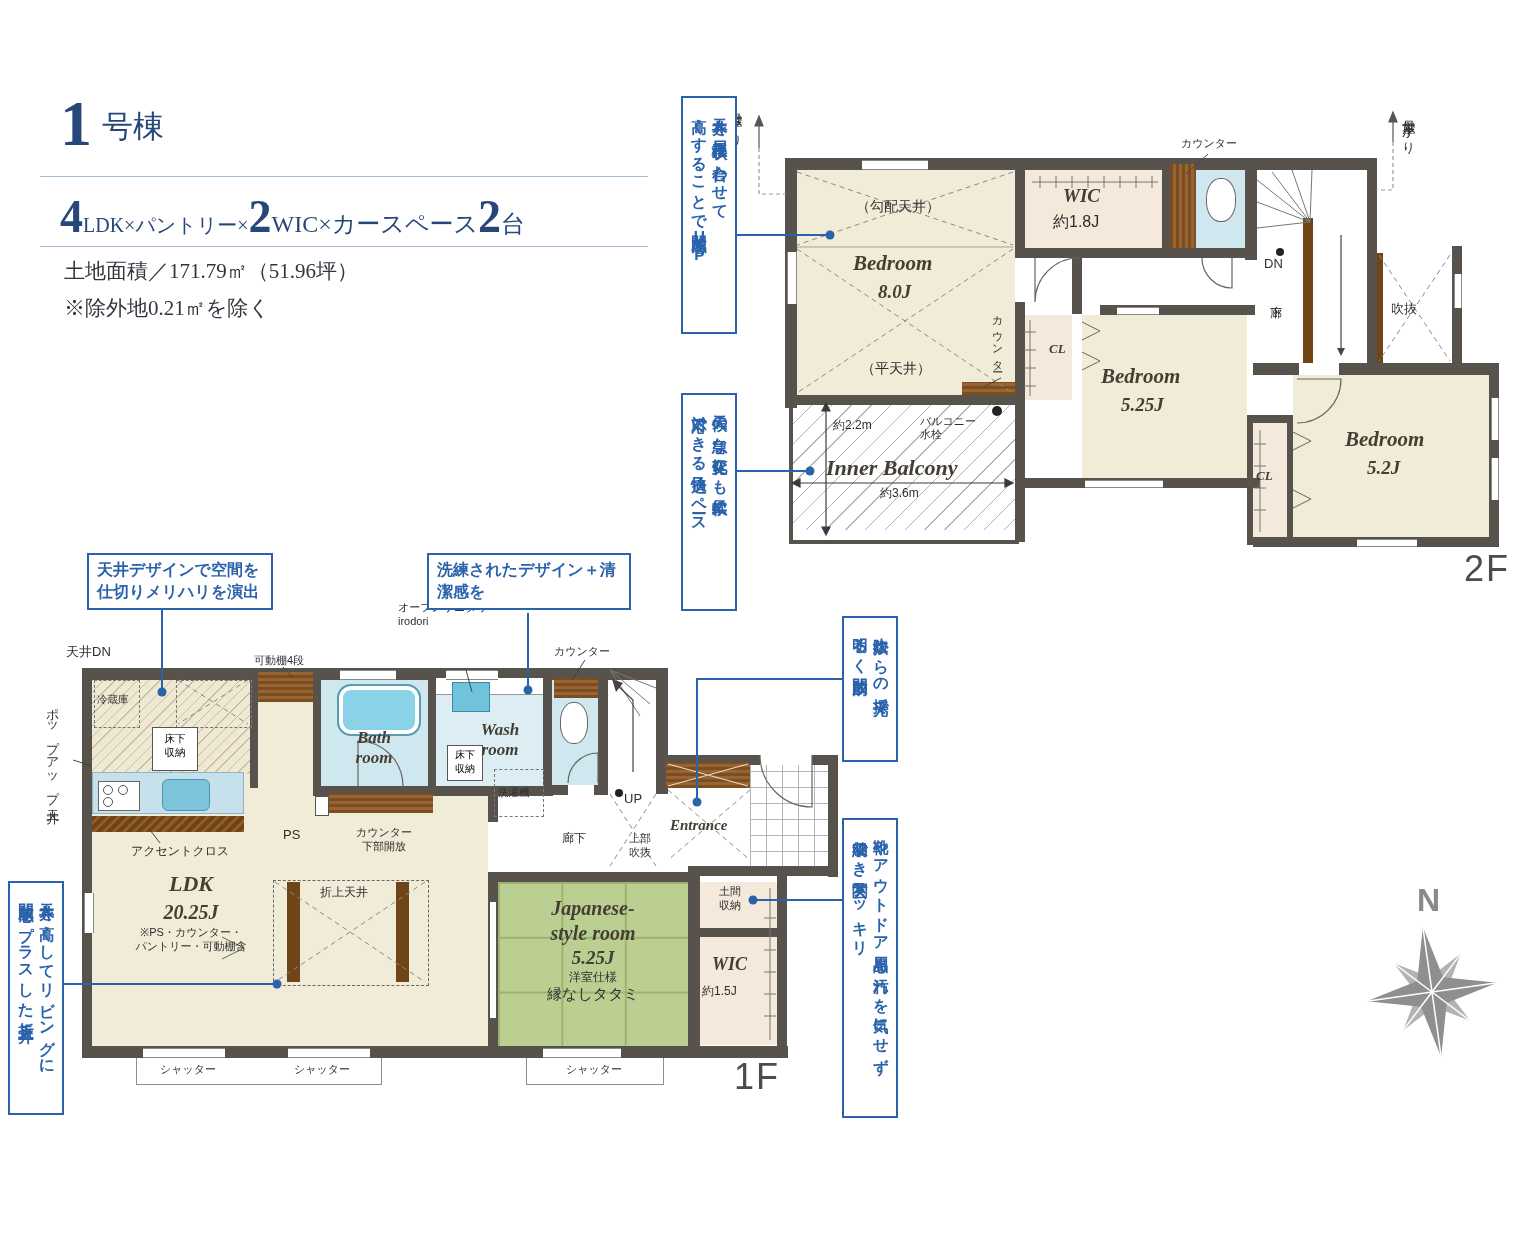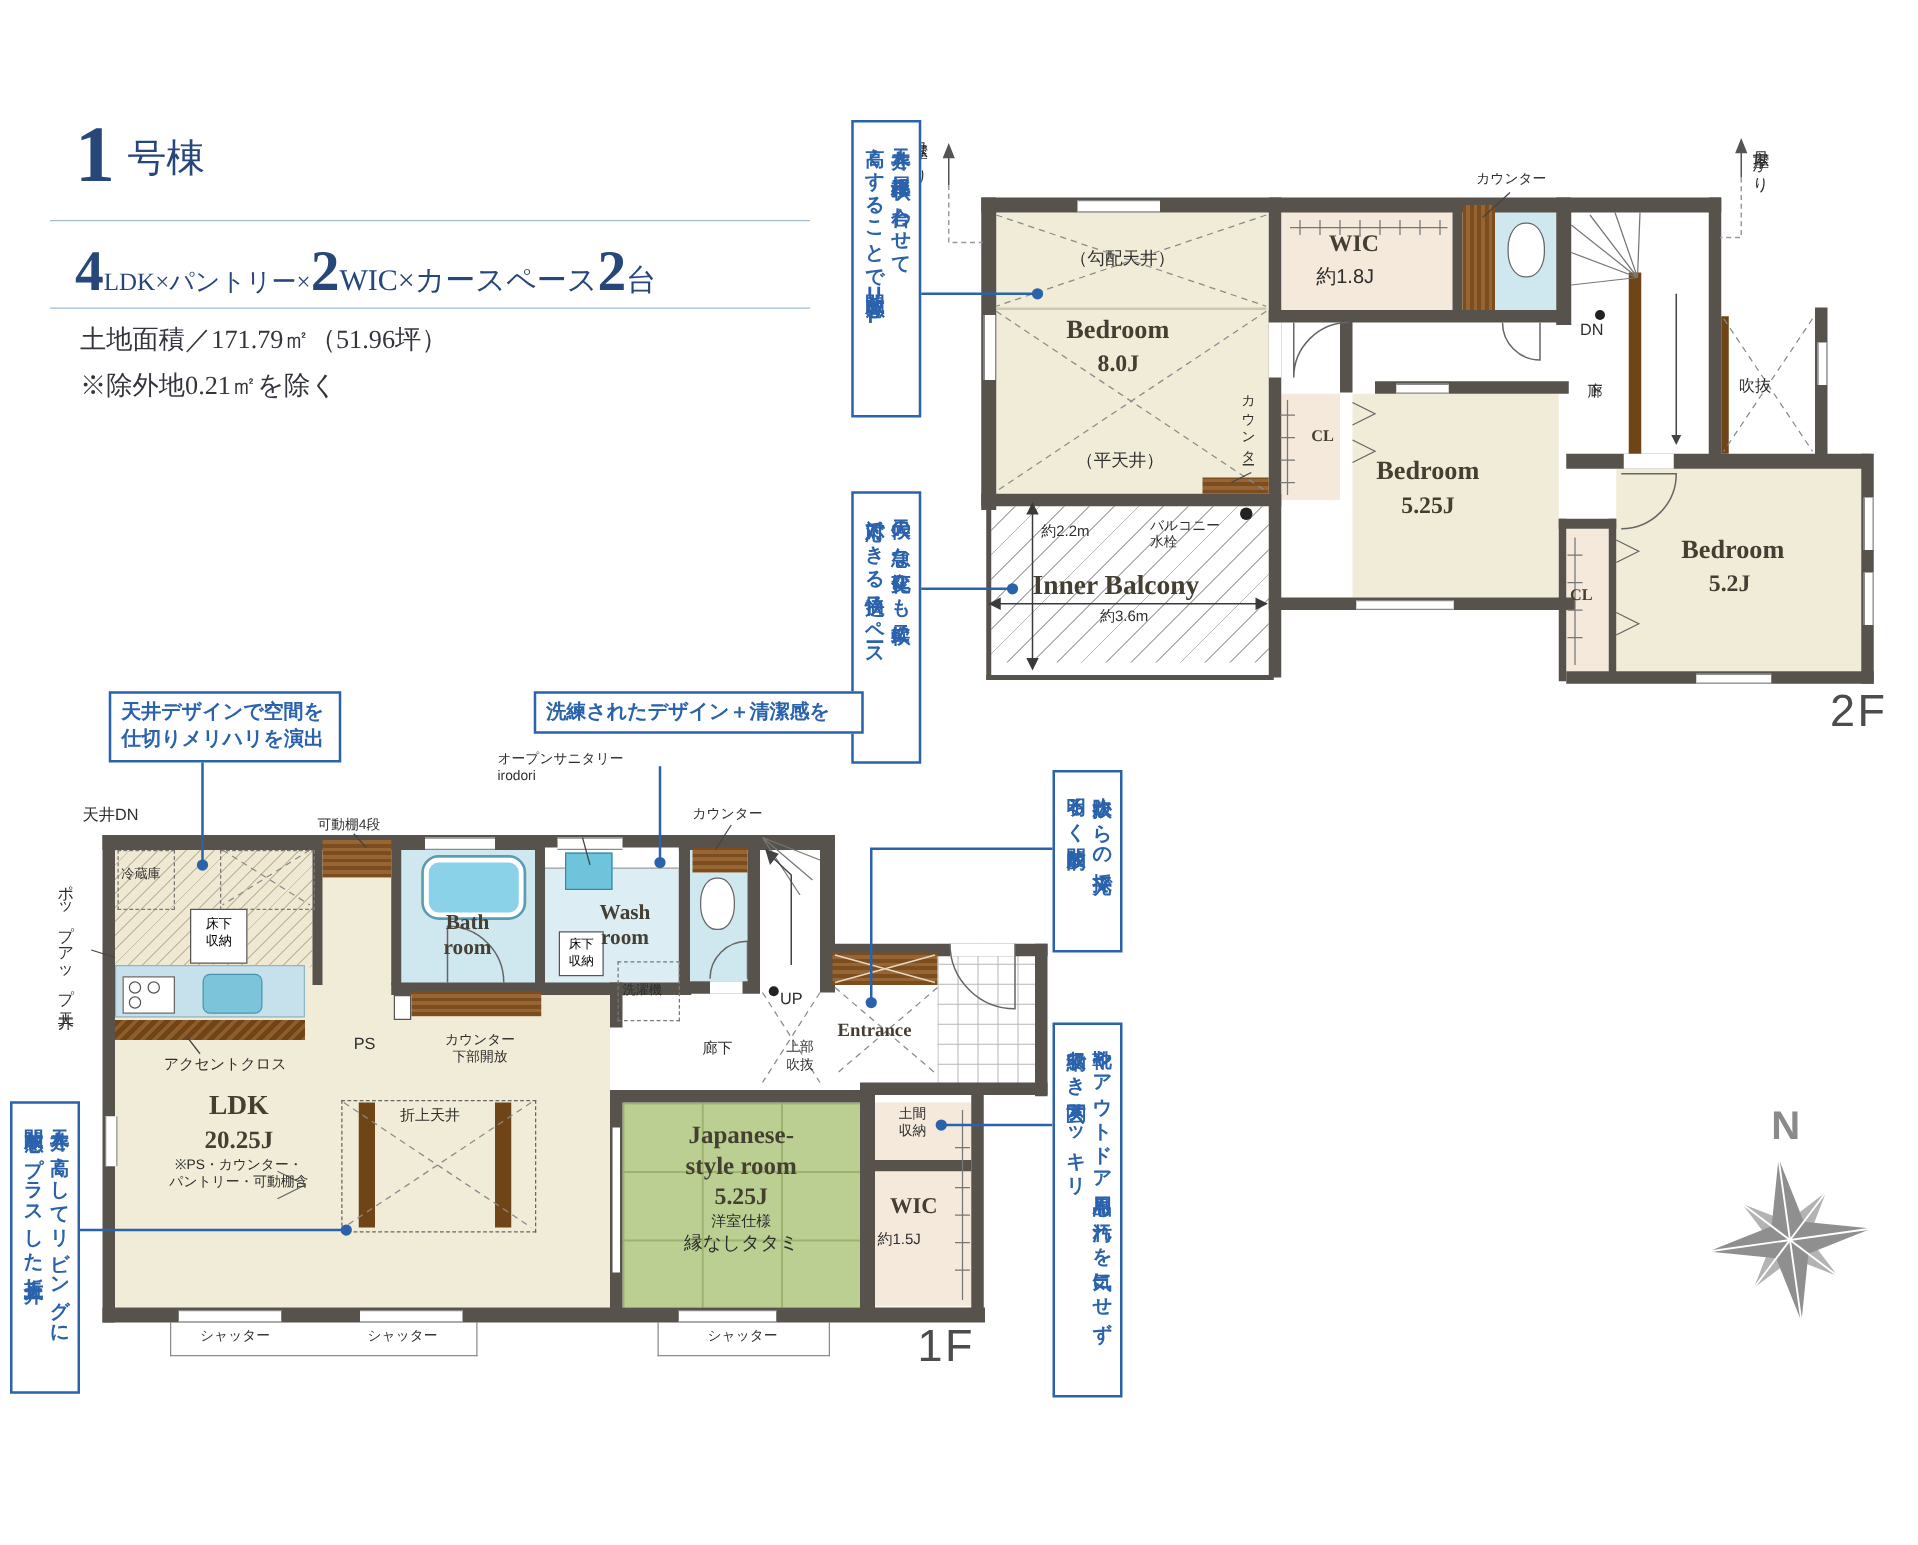--- a/index.html
+++ b/index.html
@@ -5,21 +5,21 @@
   html,body{margin:0;padding:0;background:#fff}
   #canvas{position:relative;width:1534px;height:1236px;background:#fff;overflow:hidden;
           font-family:"Liberation Sans",sans-serif}
   .w{position:absolute;background:#57534c;z-index:10}
   .room{position:absolute;z-index:1}
   .fur{position:absolute;z-index:15}
   .winh{position:absolute;background:#fff;border-top:1.5px solid #8a8a8a;border-bottom:1.5px solid #8a8a8a;z-index:20}
   .winv{position:absolute;background:#fff;border-left:1.5px solid #8a8a8a;border-right:1.5px solid #8a8a8a;z-index:20}
   .gap{position:absolute;background:#fff;z-index:20}
   .lbl{position:absolute;z-index:50;font-size:11px;line-height:1.25;color:#2e2e2e;white-space:nowrap}
-  .ser{font-family:"Liberation Serif",serif;font-weight:bold;color:#443e33}
+  .ser{font-family:"Liberation Serif",serif;font-style:italic;font-weight:bold;color:#443e33}
   .vt{writing-mode:vertical-rl;text-orientation:upright;letter-spacing:2px}
   .callout{position:absolute;z-index:60;border:2px solid #2a62ac;background:#fff;color:#2a62ac;
            font-weight:bold;box-sizing:border-box}
   .callout.h{padding:4px 8px;font-size:16px;line-height:1.4;text-align:left}
   .callout.v{writing-mode:vertical-rl;text-orientation:upright;padding:8px 5px;font-size:15.5px;letter-spacing:1.5px;line-height:1.35}
   .c-beige{background:#f1ecd7}
   .c-pink{background:#f5e9db}
   .c-blue{background:#cfe7ee}
   .hatchB{background:repeating-linear-gradient(135deg,#fff 0 13px,#b4b4b4 13px 14px)}
   .hatchK{background:#efe8d2;background-image:repeating-linear-gradient(135deg,rgba(125,112,78,.35) 0 1px,transparent 1px 8px)}
@@ -357,21 +357,21 @@
     <div>高くすることで開放感UP</div>
   </div>
   <div class="callout v" style="left:681px;top:393px;height:218px">
     <div>天候の急な変化にも柔軟に</div>
     <div>対応できる快適スペース</div>
   </div>
   <div class="callout h" style="left:87px;top:553px;width:186px">
     <div>天井デザインで空間を</div>
     <div>仕切りメリハリを演出</div>
   </div>
-  <div class="callout h" style="left:427px;top:553px;width:264px">
+  <div class="callout h" style="left:427px;top:553px;width:204px">
     <div>洗練されたデザイン＋清潔感を</div>
   </div>
   <div class="callout v" style="left:842px;top:616px;height:146px">
     <div>吹抜からの採光で</div>
     <div>明るく開放的に</div>
   </div>
   <div class="callout v" style="left:842px;top:818px;height:300px">
     <div>靴やアウトドア用品も汚れを気にせず</div>
     <div>収納でき玄関スッキリ</div>
   </div>

